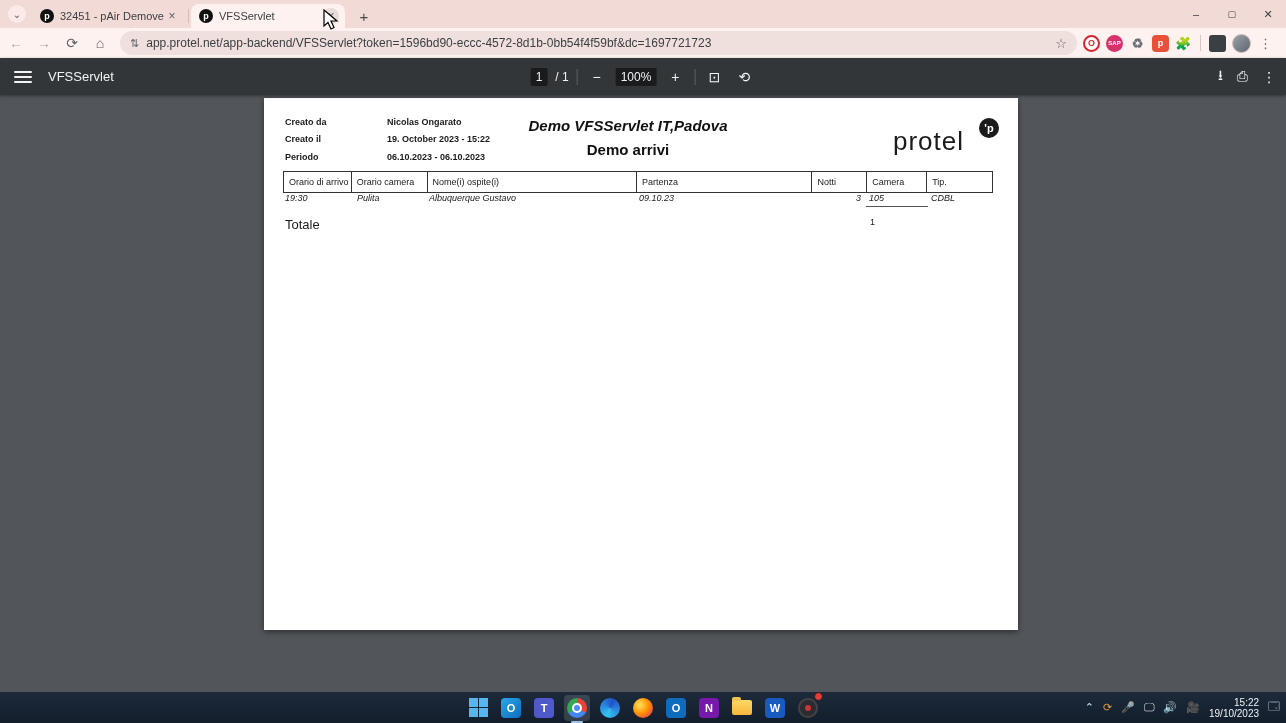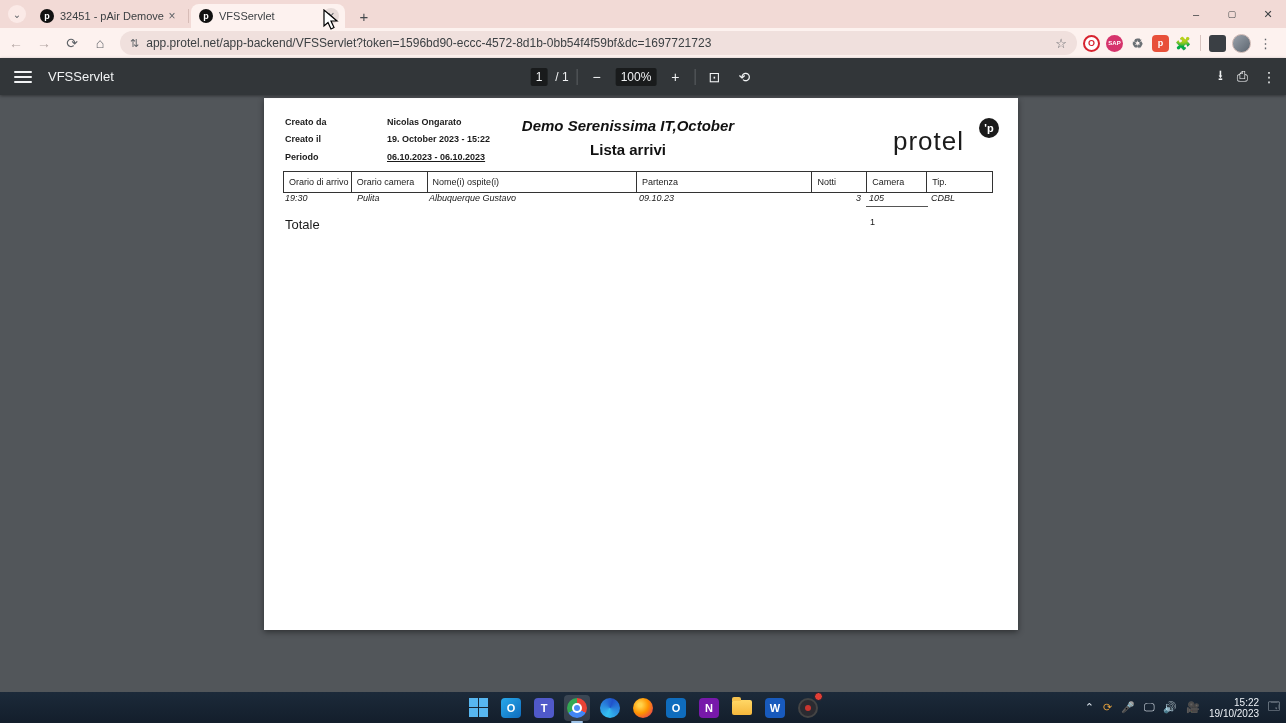--- a/index.html
+++ b/index.html
@@ -175,24 +175,24 @@
   </div>
 
   <div class="pdf-viewport">
     <div class="pdf-page">
 
       <div class="doc-meta-label" style="top:19px;">Creato da</div>
       <div class="doc-meta-value" style="top:19px;">Nicolas Ongarato</div>
       <div class="doc-meta-label" style="top:36px;">Creato il</div>
       <div class="doc-meta-value" style="top:36px;">19. October 2023 - 15:22</div>
       <div class="doc-meta-label" style="top:54px;">Periodo</div>
-      <div class="doc-meta-value" style="top:54px;text-decoration:underline;">06.10.2023 - 06.10.2023</div>
-
-      <div class="doc-title">Demo Serenissima IT,October</div>
-      <div class="doc-subtitle">Lista arrivi</div>
+      <div class="doc-meta-value" style="top:54px;">06.10.2023 - 06.10.2023</div>
+
+      <div class="doc-title">Demo VFSServlet IT,Padova</div>
+      <div class="doc-subtitle">Demo arrivi</div>
 
       <div class="logo-wrap">
         <span class="logo-text">protel</span>
         <span class="logo-dot">'p</span>
       </div>
 
       <div class="doc-table-header">
         <div class="doc-th" style="width:68px;text-align:right;">Orario di arrivo</div>
         <div class="doc-th" style="width:76px;">Orario camera</div>
         <div class="doc-th" style="width:210px;">Nome(i) ospite(i)</div>

